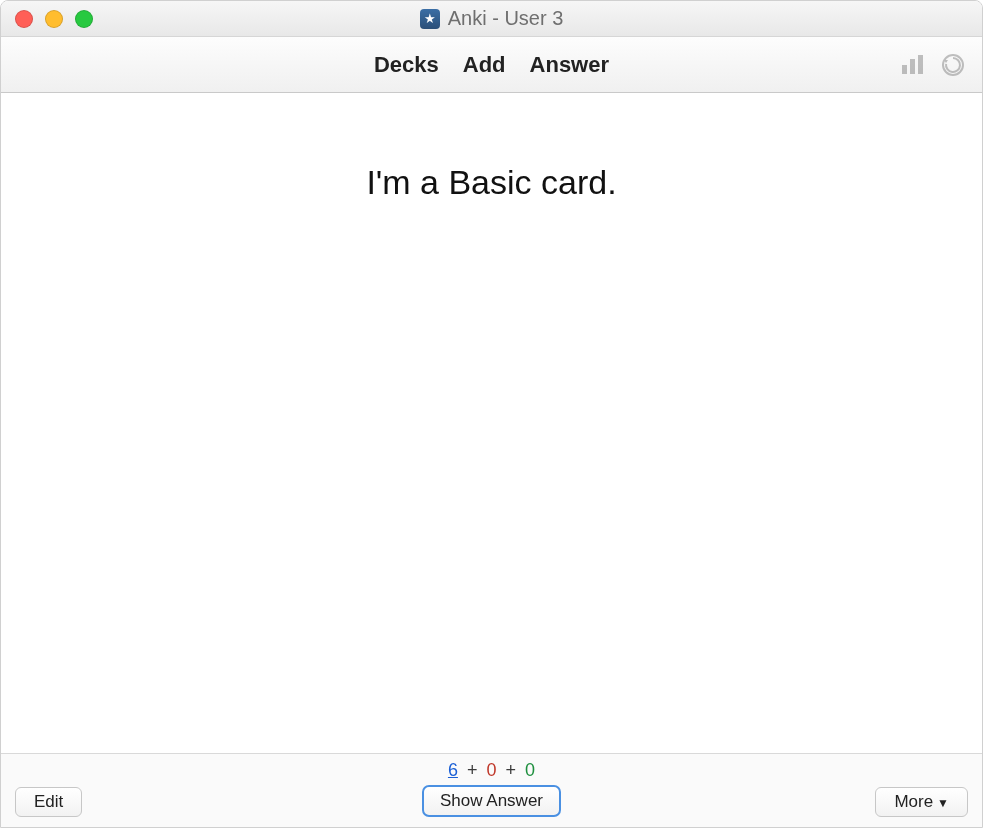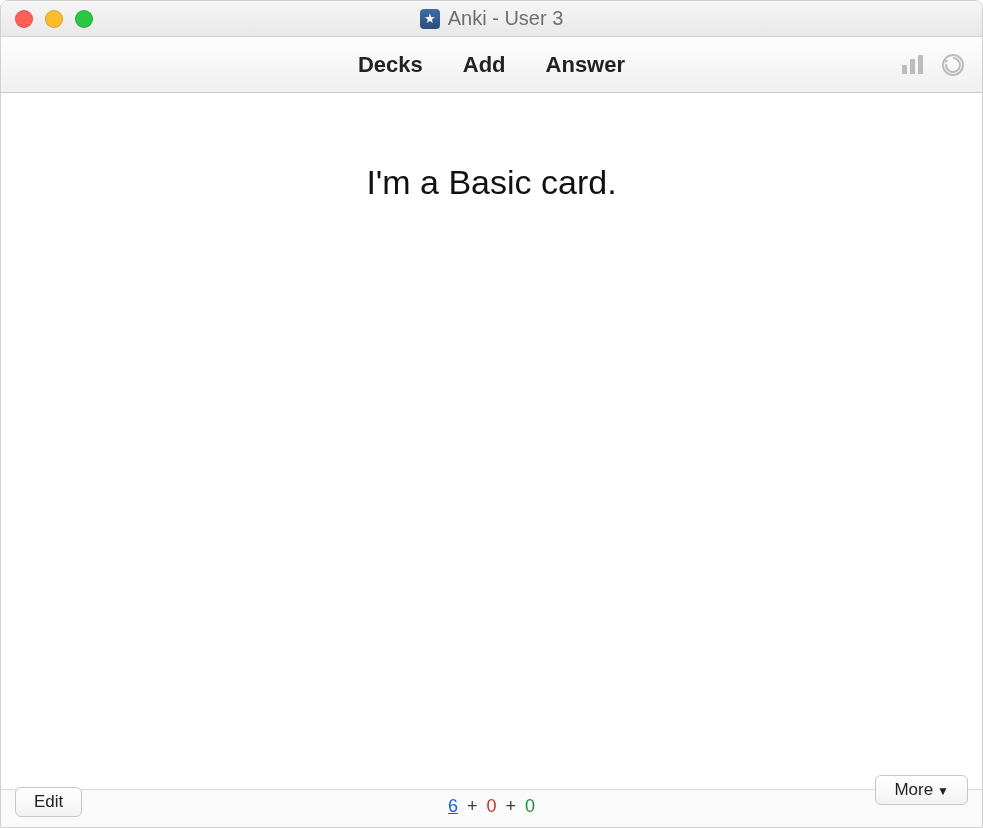--- a/index.html
+++ b/index.html
@@ -25,21 +25,21 @@
     color: #fff; font-size: 13px; line-height: 1;
   }
   .toolbar {
     height: 56px;
     background: linear-gradient(#fdfdfd, #f0f0f0);
     border-bottom: 1px solid #c9c9c9;
     display: flex; align-items: center; justify-content: center;
     position: relative;
     font-weight: 600; font-size: 22px; color: #222;
   }
-  .toolbar .menu { display: flex; gap: 40px; }
+  .toolbar .menu { display: flex; gap: 24px; }
   .toolbar .menu span { cursor: pointer; }
   .toolbar .right-icons { position: absolute; right: 14px; top: 50%; transform: translateY(-50%); display: flex; gap: 10px; align-items: center; }
   .icon-btn { width: 30px; height: 26px; display: flex; align-items: center; justify-content: center; cursor: pointer; opacity: 0.45; }
   .content { flex: 1; background: #fff; display: flex; justify-content: center; padding-top: 70px; }
   .card-text { font-size: 34px; color: #111; text-align: right; }
   .bottom {
     border-top: 1px solid #d9d9d9;
     background: #fafafa;
     padding: 6px 14px 10px;
     display: flex; flex-direction: column; align-items: center; gap: 4px;
@@ -54,21 +54,21 @@
   .btn {
     font-size: 17px; font-weight: 400; color: #222;
     background: linear-gradient(#ffffff, #f2f2f2);
     border: 1px solid #c7c7c7;
     border-radius: 6px;
     padding: 4px 18px;
     cursor: pointer;
   }
   .btn.primary { border: 2px solid #4a90e2; border-radius: 7px; padding: 4px 16px; }
   .bottom-left { position: absolute; left: 14px; bottom: 10px; }
-  .bottom-right { position: absolute; right: 14px; bottom: 22px; }
+  .bottom-right { position: absolute; right: 14px; bottom: 10px; }
   .more-caret { font-size: 12px; margin-left: 4px; }
 </style>
 </head>
 <body>
 
 <div class="window">
 
   <div class="titlebar">
     <div class="traffic">
       <div class="tl red"></div>
@@ -110,20 +110,21 @@
   </div>
 
   <div class="bottom">
     <div class="counts">
       <span class="new">6</span>
       <span class="plus">+</span>
       <span class="learn">0</span>
       <span class="plus">+</span>
       <span class="due">0</span>
     </div>
+    <button class="btn primary">Show Answer</button>
     <div class="bottom-left">
       <button class="btn">Edit</button>
     </div>
     <div class="bottom-right">
       <button class="btn">
         <span>More</span><span class="more-caret">▼</span>
       </button>
     </div>
   </div>
 

